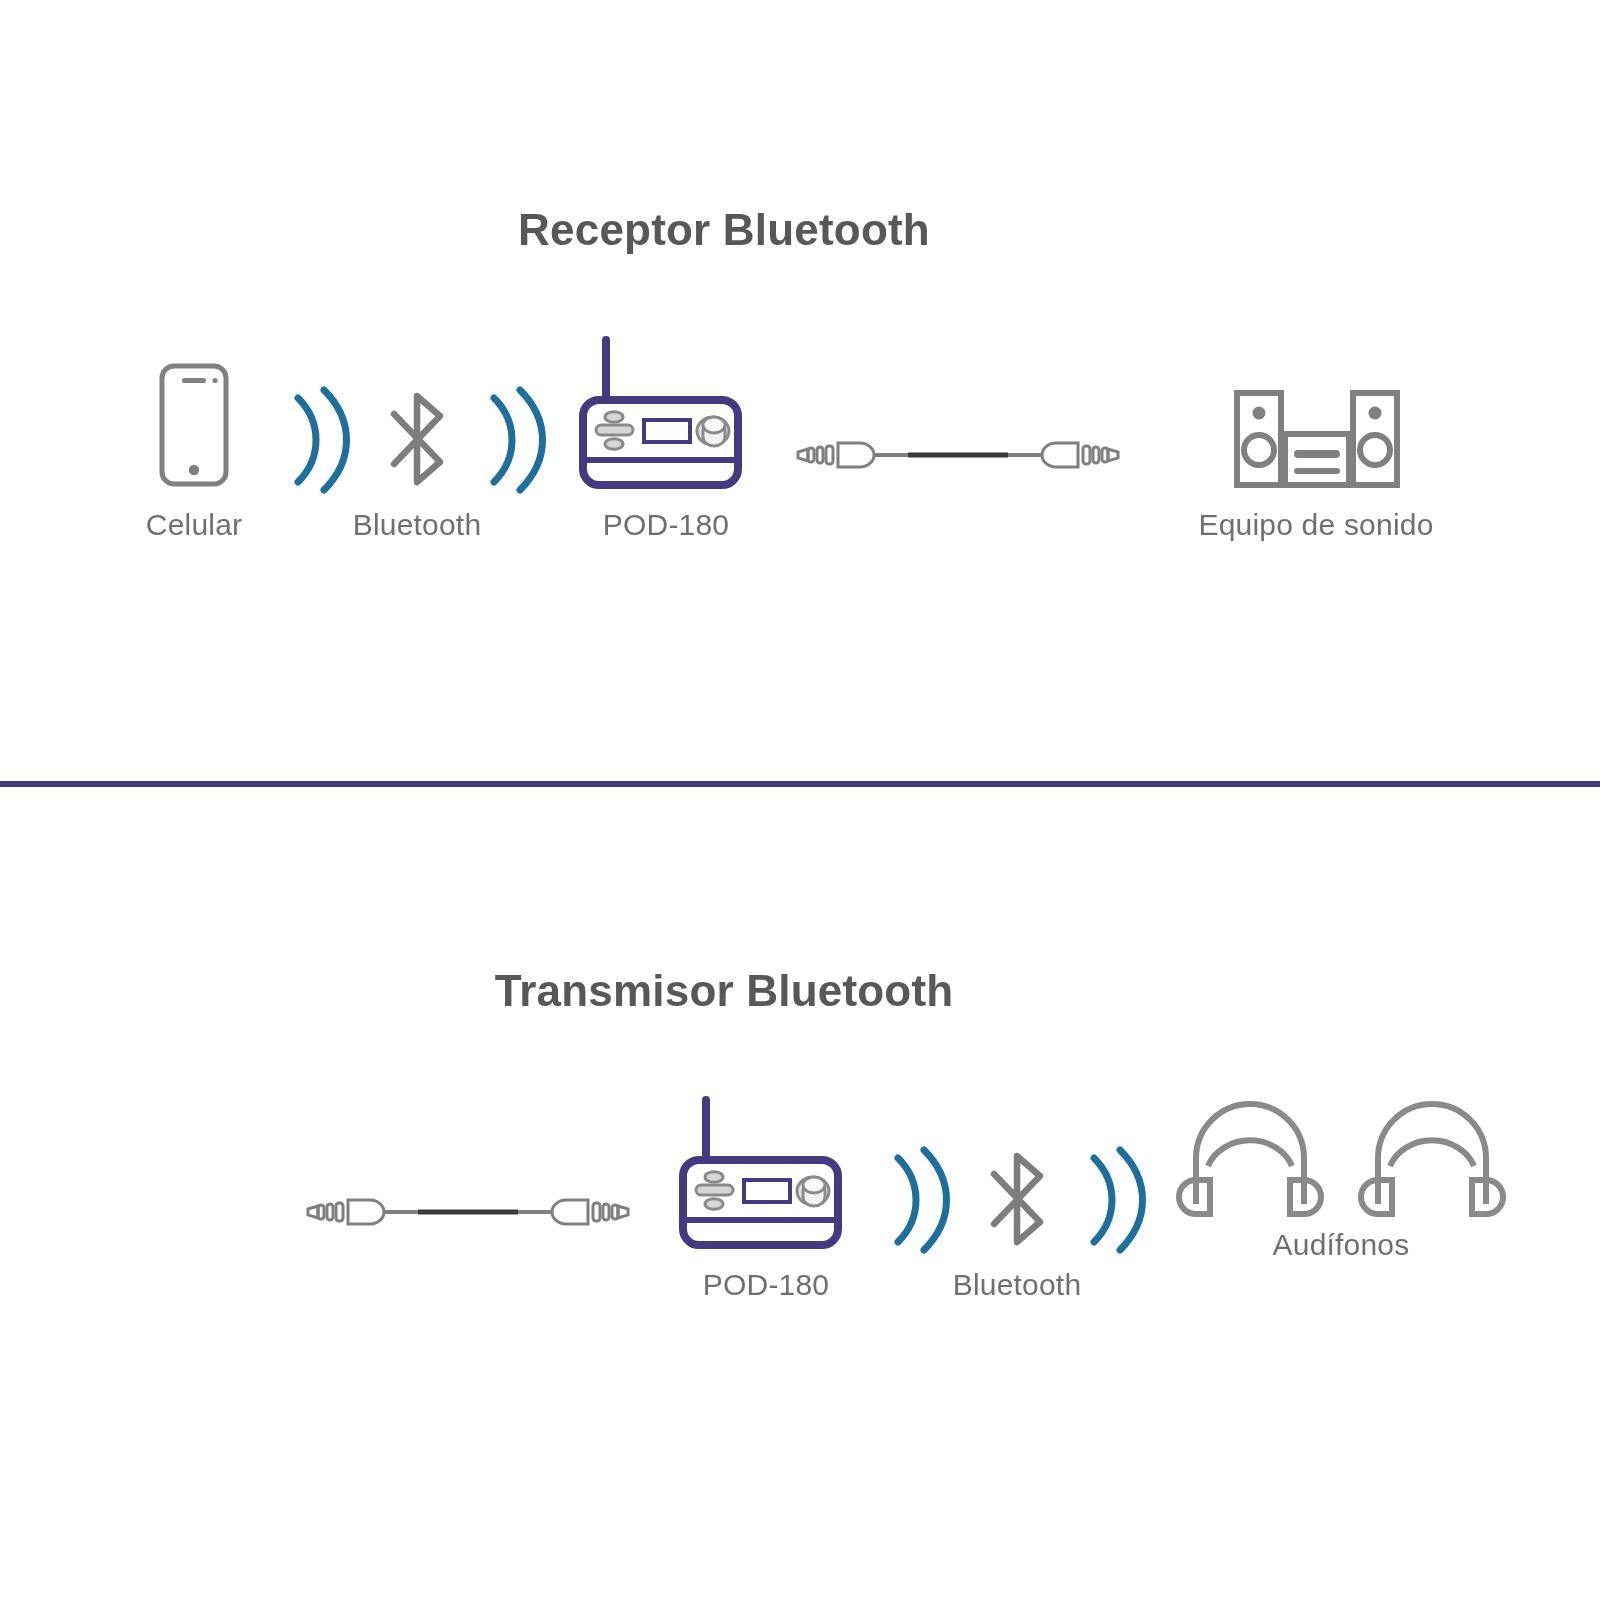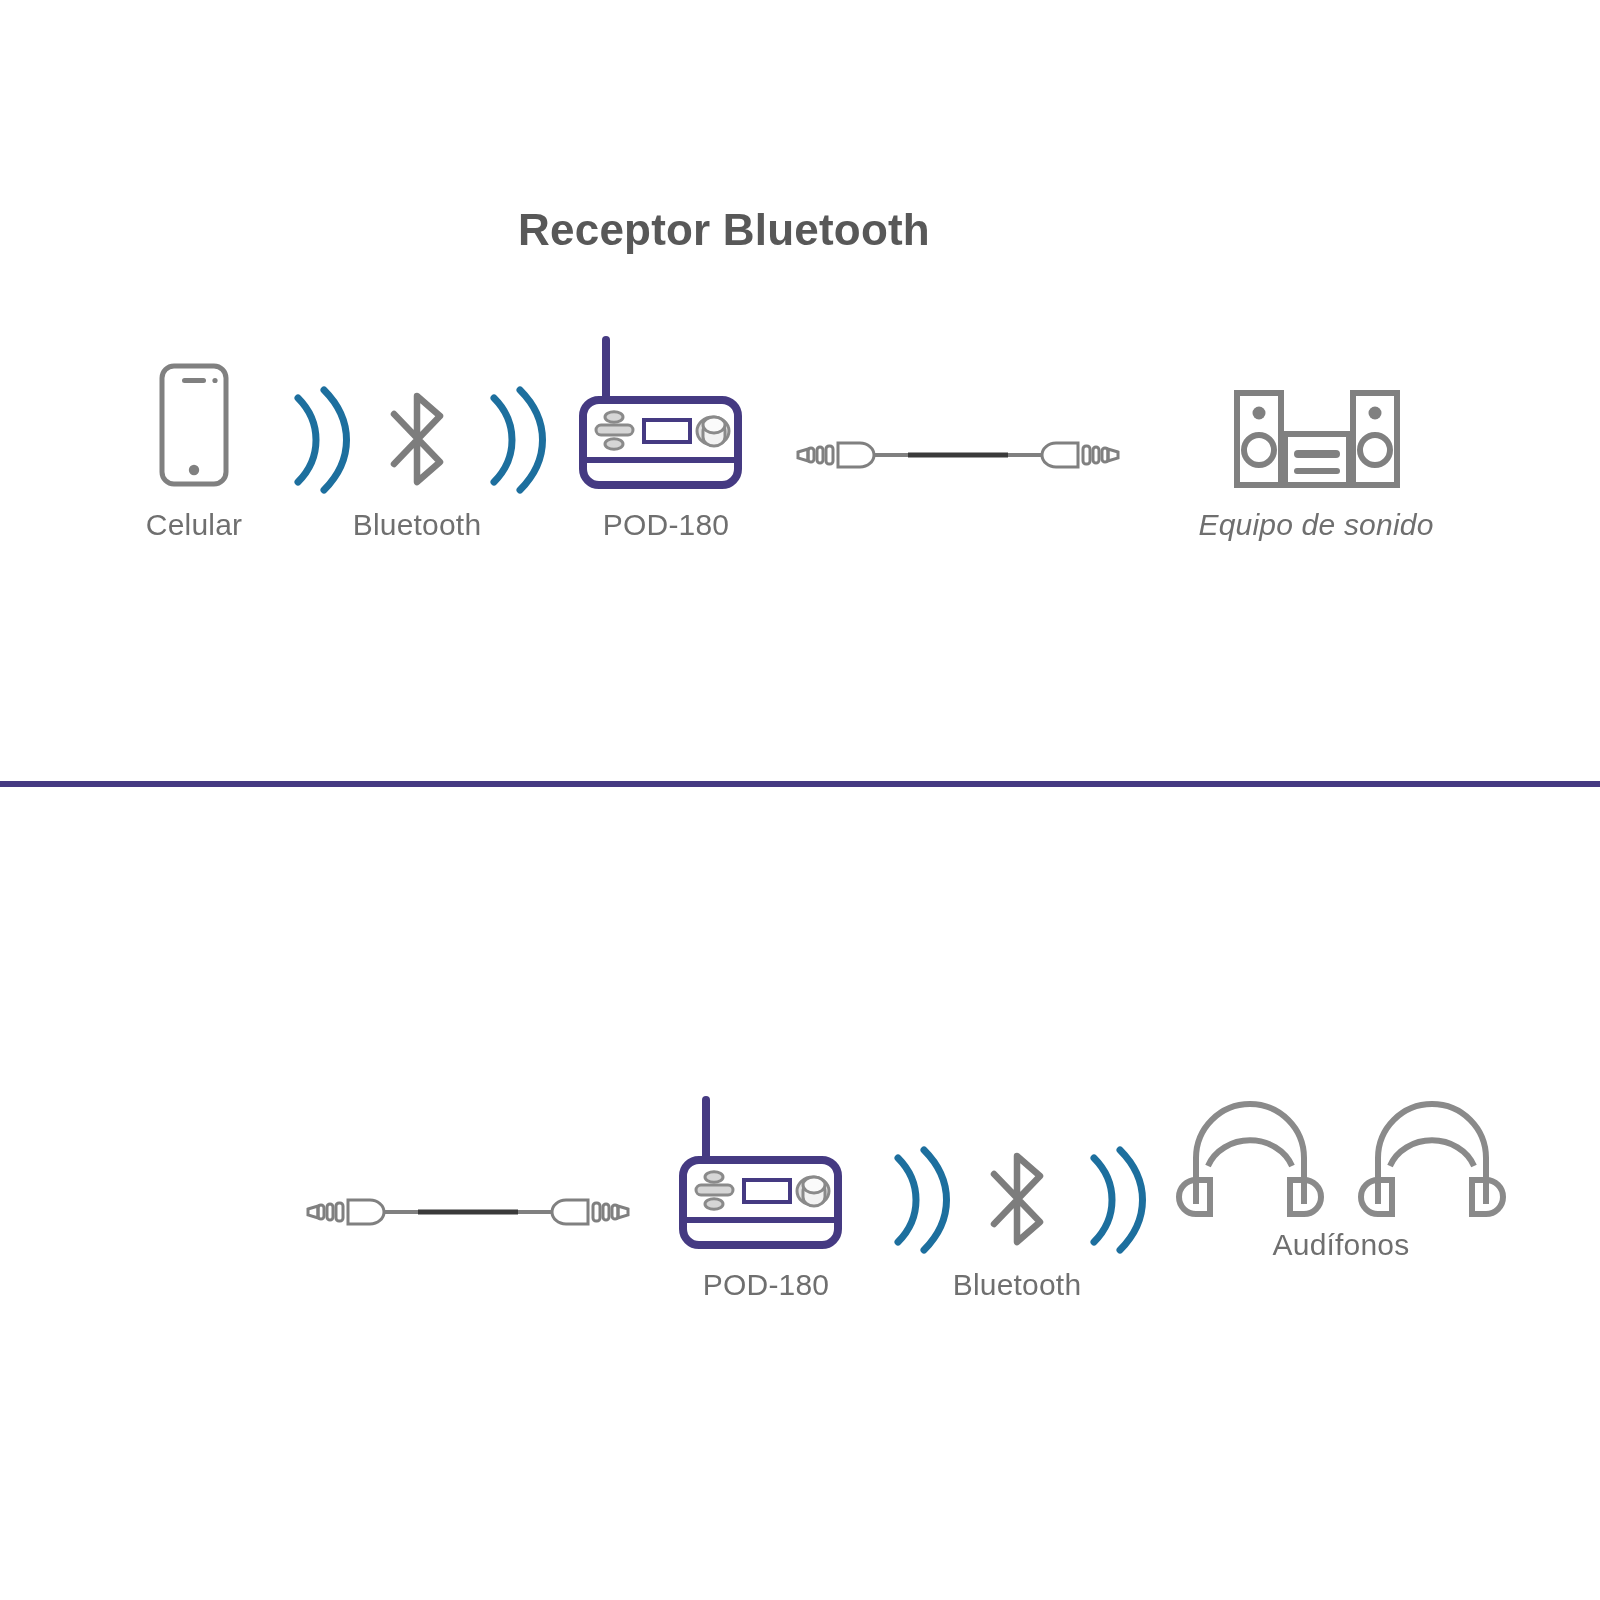--- a/index.html
+++ b/index.html
@@ -181,25 +181,26 @@
 
         <rect x="121" y="5" width="44" height="92" fill="none" stroke="#808080" stroke-width="6"></rect>
         <circle cx="143" cy="25" r="6.5" fill="#808080"></circle>
         <circle cx="143" cy="62" r="15" fill="none" stroke="#808080" stroke-width="6"></circle>
 
         <rect x="53" y="46" width="64" height="51" fill="none" stroke="#808080" stroke-width="6"></rect>
         <rect x="62" y="62" width="46" height="8" rx="4" fill="#808080"></rect>
         <rect x="62" y="80" width="46" height="6" rx="3" fill="#808080"></rect>
       </svg>
     </div>
-    <div class="caption cap-top" style="left:-126px; top:120px;font-style:italic;">Equipo de sonido</div>
+    <div class="caption cap-top" style="left:-126px; top:120px;">Equipo de sonido</div>
   </div>
 
   <div class="divider"></div>
 
+  <div class="section-title" id="title-transmisor">Transmisor Bluetooth</div>
 
 
   <div class="node" style="left:300px; top:1187px;">
     <div class="icon-wrap">
       <svg width="336" height="50" viewBox="0 0 336 50">
         <line x1="118" y1="25" x2="218" y2="25" stroke="#3a3a3a" stroke-width="5"></line>
         <path d="M8 22 l10 -3 l0 12 l-10 -3 z" fill="none" stroke="#808080" stroke-width="3"></path>
         <rect x="18" y="18" width="6" height="14" rx="3" fill="none" stroke="#808080" stroke-width="3"></rect>
         <rect x="27" y="17" width="6" height="16" rx="3" fill="none" stroke="#808080" stroke-width="3"></rect>
         <rect x="36" y="16" width="7" height="18" rx="3" fill="none" stroke="#808080" stroke-width="3"></rect>

